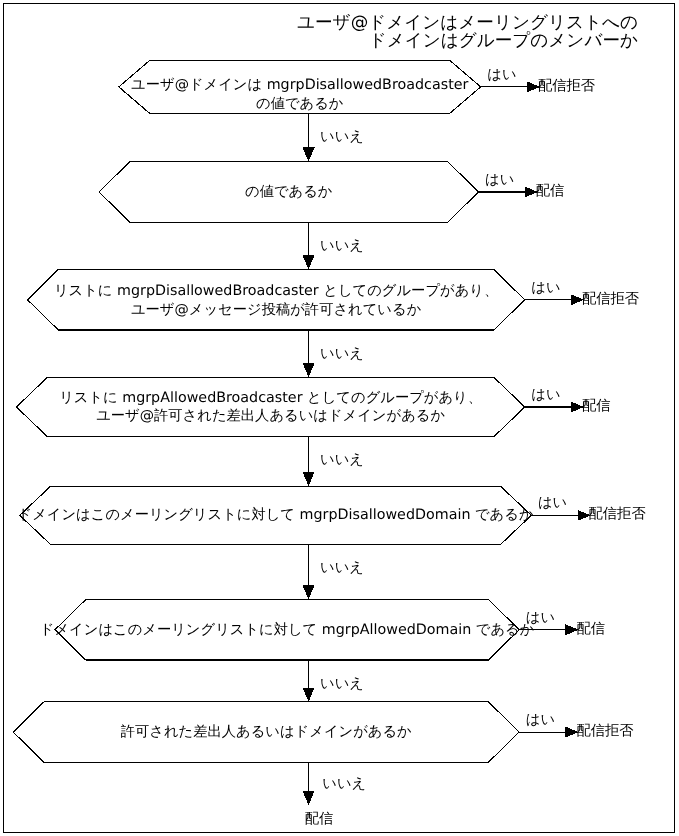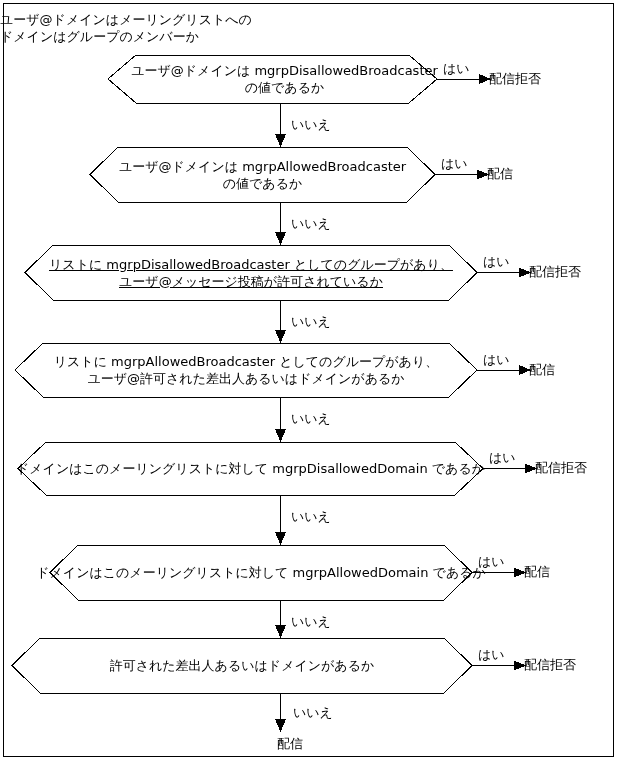--- a/index.html
+++ b/index.html
@@ -10,22 +10,22 @@
     height: 760px;
     background: #ffffff;
     overflow: hidden;
   }
   .shapes { position: absolute; top: 0; left: 0; }
   .title {
     position: absolute;
     top: 11px;
     left: 0;
     width: 580px;
-    text-align: left;
-    font-size: 13px;
+    text-align: right;
+    font-size: 16px;
     line-height: 17px;
     white-space: nowrap;
   }
   .node-text {
     position: absolute;
     display: flex;
     flex-direction: column;
     align-items: center;
     justify-content: center;
     text-align: center;
@@ -122,29 +122,28 @@
       <line x1="280.5" y1="693" x2="280.5" y2="720" stroke="#000" stroke-width="1"></line>
       <polygon points="275,719 286,719 280.5,732" fill="#000"></polygon>
     </g>
   </svg>
 
   <div class="title">
     <div>ユーザ@ドメインはメーリングリストへの</div>
     <div>ドメインはグループのメンバーか</div>
   </div>
 
-  <div class="node-text" style="left:120px; top:55px; width:329px; height:48px;">
+  <div class="node-text" style="left:108px; top:55px; width:329px; height:48px;justify-content:flex-end;">
     <div>ユーザ@ドメインは mgrpDisallowedBroadcaster</div>
     <div>の値であるか</div>
   </div>
   <div class="node-text" style="left:90px; top:147px; width:345px; height:55px;">
-    <div>ユーザ@ドメインは mgrpAllowedBroadcaster</div>
     <div>の値であるか</div>
   </div>
-  <div class="node-text" style="left:25px; top:245px; width:452px; height:55px;text-decoration:underline;">
+  <div class="node-text" style="left:25px; top:245px; width:452px; height:55px;">
     <div>リストに mgrpDisallowedBroadcaster としてのグループがあり、</div>
     <div>ユーザ@メッセージ投稿が許可されているか</div>
   </div>
   <div class="node-text" style="left:15px; top:343px; width:462px; height:54px;">
     <div>リストに mgrpAllowedBroadcaster としてのグループがあり、</div>
     <div>ユーザ@許可された差出人あるいはドメインがあるか</div>
   </div>
   <div class="node-text" style="left:50px; top:545px; width:422px; height:55px;">
     <div>ドメインはこのメーリングリストに対して mgrpAllowedDomain であるか</div>
   </div>

